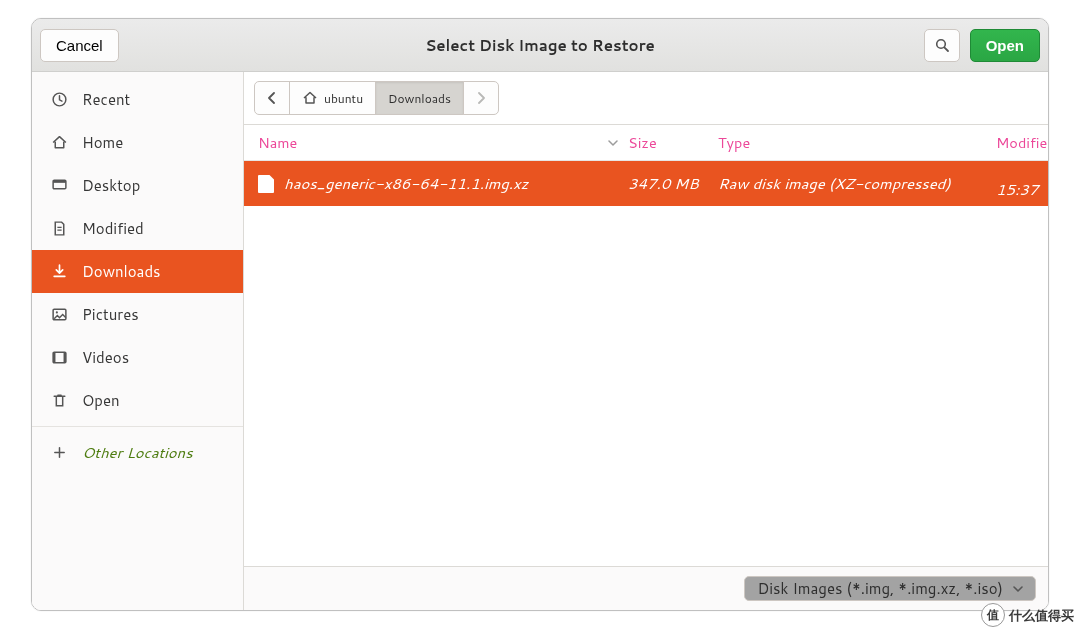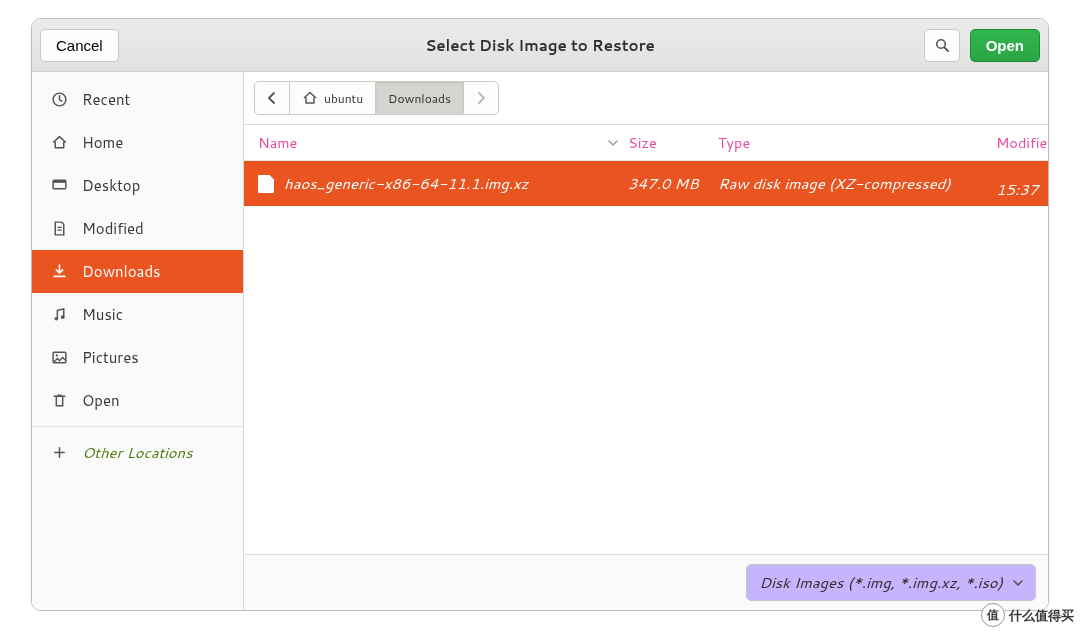--- a/index.html
+++ b/index.html
@@ -149,29 +149,28 @@
 
   .footer {
     border-top: 1px solid #dcdad6;
     padding: 9px 12px;
     display: flex;
     justify-content: flex-end;
     background: #fbfafa;
   }
   .combo {
     border: 1px solid #cdc7c2;
-    background: #c4b5fd;
+    background: #a3a3a3;
     border-radius: 5px;
-    padding: 7px 12px;
+    padding: 1px 12px;
     display: flex;
     align-items: center;
     gap: 10px;
     font-size: 15px;
     cursor: pointer;
-    font-style: italic;
   }
 
   
   .watermark {
     position: absolute;
     right: 6px; bottom: 4px;
     display: flex; align-items: center; gap: 4px;
     font-size: 13px;
     color: #3a3a3a;
     font-weight: 600;
@@ -244,36 +243,36 @@
         <span class="ico">
             <svg width="17" height="17" viewBox="0 0 16 16">
               <path d="M8 2 v7 M5 6.5 L8 9.5 L11 6.5 M3 12.5 h10" fill="none" stroke="#fff" stroke-width="1.6" stroke-linecap="round" stroke-linejoin="round"></path>
             </svg>
           </span>
         <span>Downloads</span>
       </div>
       <div class="side-item">
         <span class="ico">
             <svg width="17" height="17" viewBox="0 0 16 16">
-              <path d="M6 12 V4 l6 -1.2 V10.5" fill="none" stroke="#555" stroke-width="1.4"></path>
-              <circle cx="5" cy="12" r="1.7" fill="#555"></circle>
-              <circle cx="11" cy="10.5" r="1.7" fill="#555"></circle>
-            </svg>
-          </span>
-        <span>Music</span>
-      </div>
-      <div class="side-item">
-        <span class="ico">
-            <svg width="17" height="17" viewBox="0 0 16 16">
               <rect x="2" y="3" width="12" height="10" rx="1" fill="none" stroke="#555" stroke-width="1.4"></rect>
               <circle cx="5.5" cy="6" r="1" fill="#555"></circle>
               <path d="M3 12 l3 -3 l2 2 l3 -3 l3 3" fill="none" stroke="#555" stroke-width="1.3"></path>
             </svg>
           </span>
         <span>Pictures</span>
+      </div>
+      <div class="side-item">
+        <span class="ico">
+            <svg width="17" height="17" viewBox="0 0 16 16">
+              <rect x="2" y="3" width="12" height="10" rx="1" fill="none" stroke="#555" stroke-width="1.4"></rect>
+              <rect x="2" y="3" width="2.2" height="10" fill="#555"></rect>
+              <rect x="11.8" y="3" width="2.2" height="10" fill="#555"></rect>
+            </svg>
+          </span>
+        <span>Videos</span>
       </div>
       <div class="side-item">
         <span class="ico">
             <svg width="17" height="17" viewBox="0 0 16 16">
               <path d="M3 4 h10 M5 4 v9 h6 v-9 M6.5 3 h3" fill="none" stroke="#555" stroke-width="1.4" stroke-linecap="round"></path>
             </svg>
           </span>
         <span>Open</span>
       </div>
       <div class="side-sep"></div>

